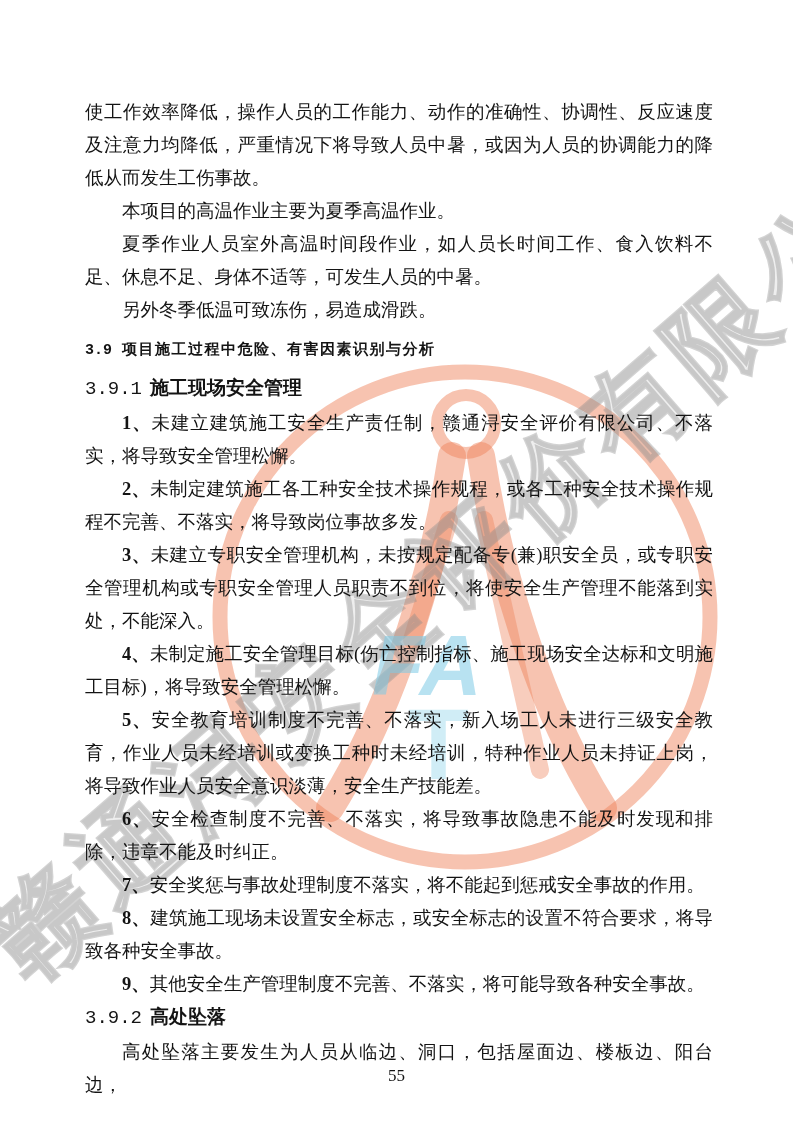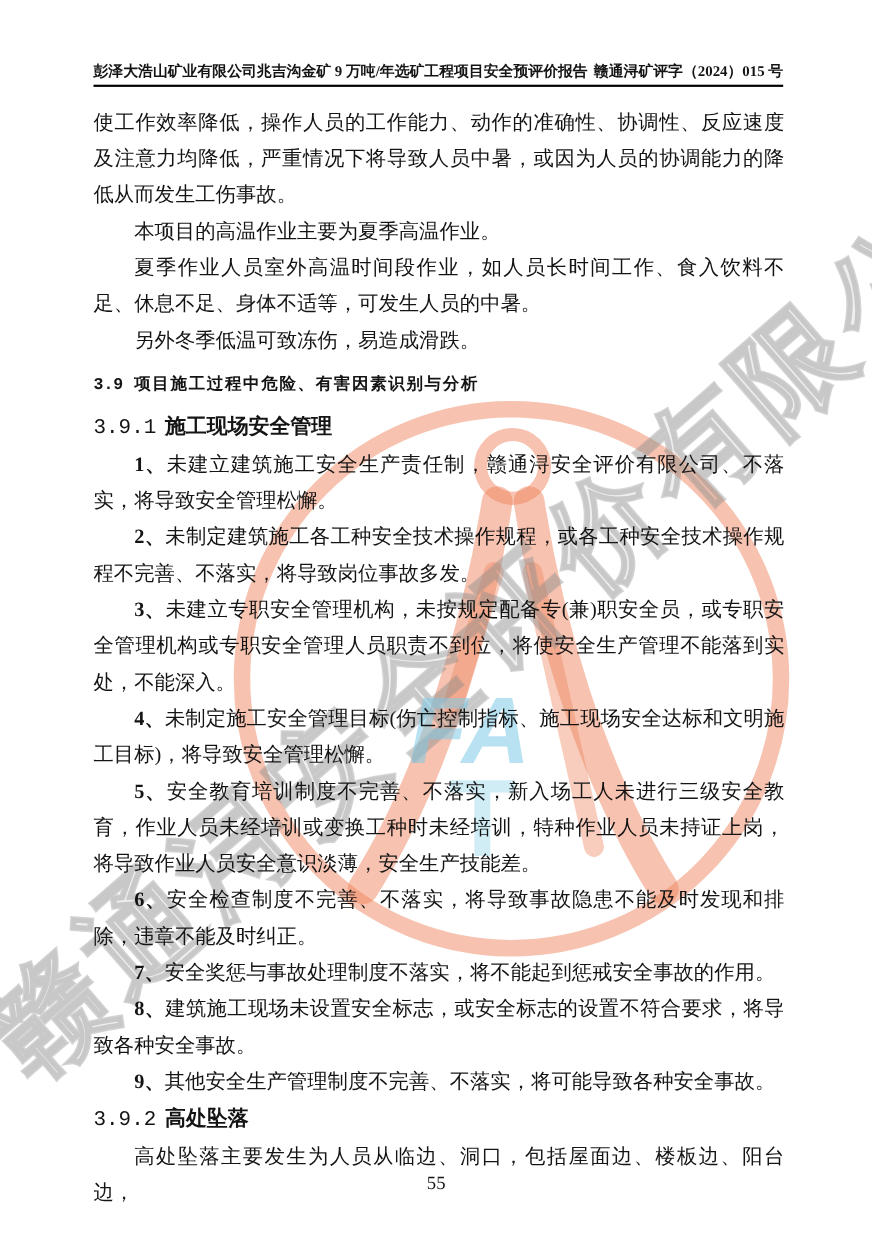--- a/index.html
+++ b/index.html
@@ -104,24 +104,20 @@
 
       <path d="M 481 456 C 497 560, 535 700, 603 808" fill="none" stroke="rgba(238,130,90,0.48)" stroke-width="28" stroke-linecap="round"></path>
 
       <path d="M 449 520 L 412 640" fill="none" stroke="rgba(238,130,90,0.40)" stroke-width="18" stroke-linecap="round"></path>
       <path d="M 484 520 L 540 770" fill="none" stroke="rgba(238,130,90,0.40)" stroke-width="18" stroke-linecap="round"></path>
     </svg>
     <div class="wm-fa">FA</div>
     <div class="wm-t">T</div>
   </div>
 
-  <div class="header">
-    <span class="h-left">彭泽大浩山矿业有限公司兆吉沟金矿 9 万吨/年选矿工程项目安全预评价报告</span>
-    <span class="h-right">赣通浔矿评字（2024）015 号</span>
-  </div>
 
   <div class="content">
 
     <p class="body">使工作效率降低，操作人员的工作能力、动作的准确性、协调性、反应速度及注意力均降低，严重情况下将导致人员中暑，或因为人员的协调能力的降低从而发生工伤事故。</p>
     <p class="body indent">本项目的高温作业主要为夏季高温作业。</p>
     <p class="body indent">夏季作业人员室外高温时间段作业，如人员长时间工作、食入饮料不足、休息不足、身体不适等，可发生人员的中暑。</p>
     <p class="body indent">另外冬季低温可致冻伤，易造成滑跌。</p>
 
     <h2 class="sec"><span class="sec-no">3.9</span><span>项目施工过程中危险、有害因素识别与分析</span></h2>
 

